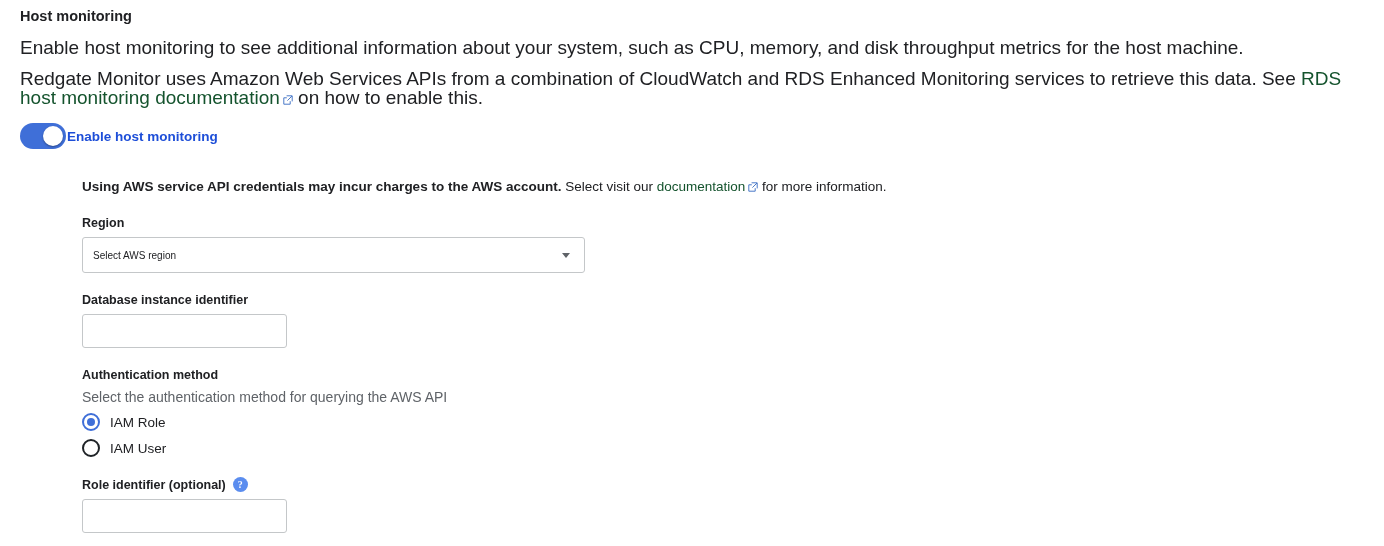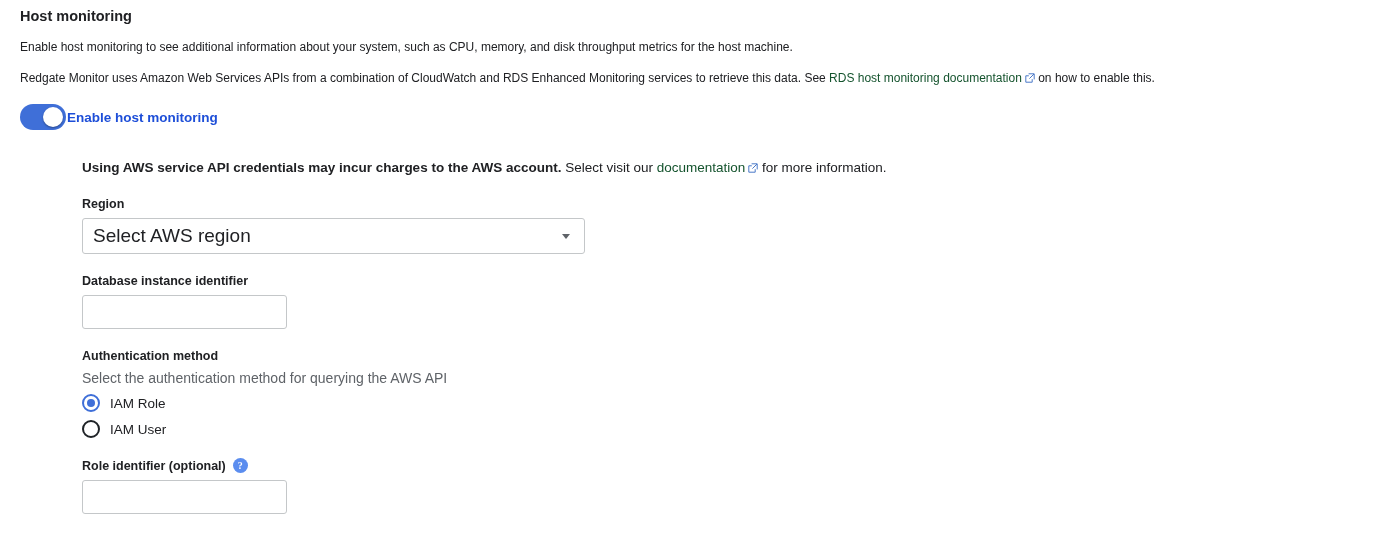--- a/index.html
+++ b/index.html
@@ -20,21 +20,21 @@
     box-sizing: border-box;
   }
   .section-title {
     font-size: 14.5px;
     font-weight: bold;
     color: #202124;
     margin: 6px 0 0 0;
     line-height: 20px;
   }
   .para {
-    font-size: 12px;
+    font-size: 19px;
     color: #202124;
     line-height: 19px;
     margin-top: 12px;
   }
   a.link {
     color: #14532d;
     text-decoration: none;
   }
   .ext-icon {
     display: inline-block;
@@ -116,21 +116,21 @@
   .select-box {
     width: 503px;
     height: 36px;
     box-sizing: border-box;
     border: 1px solid #c4c7c9;
     border-radius: 3px;
     background: #ffffff;
     display: flex;
     align-items: center;
     padding: 0 10px;
-    font-size: 19px;
+    font-size: 10px;
     color: #202124;
     cursor: pointer;
     position: relative;
   }
   .select-box .caret {
     position: absolute;
     right: 14px;
     width: 0;
     height: 0;
     border-left: 4.5px solid transparent;

